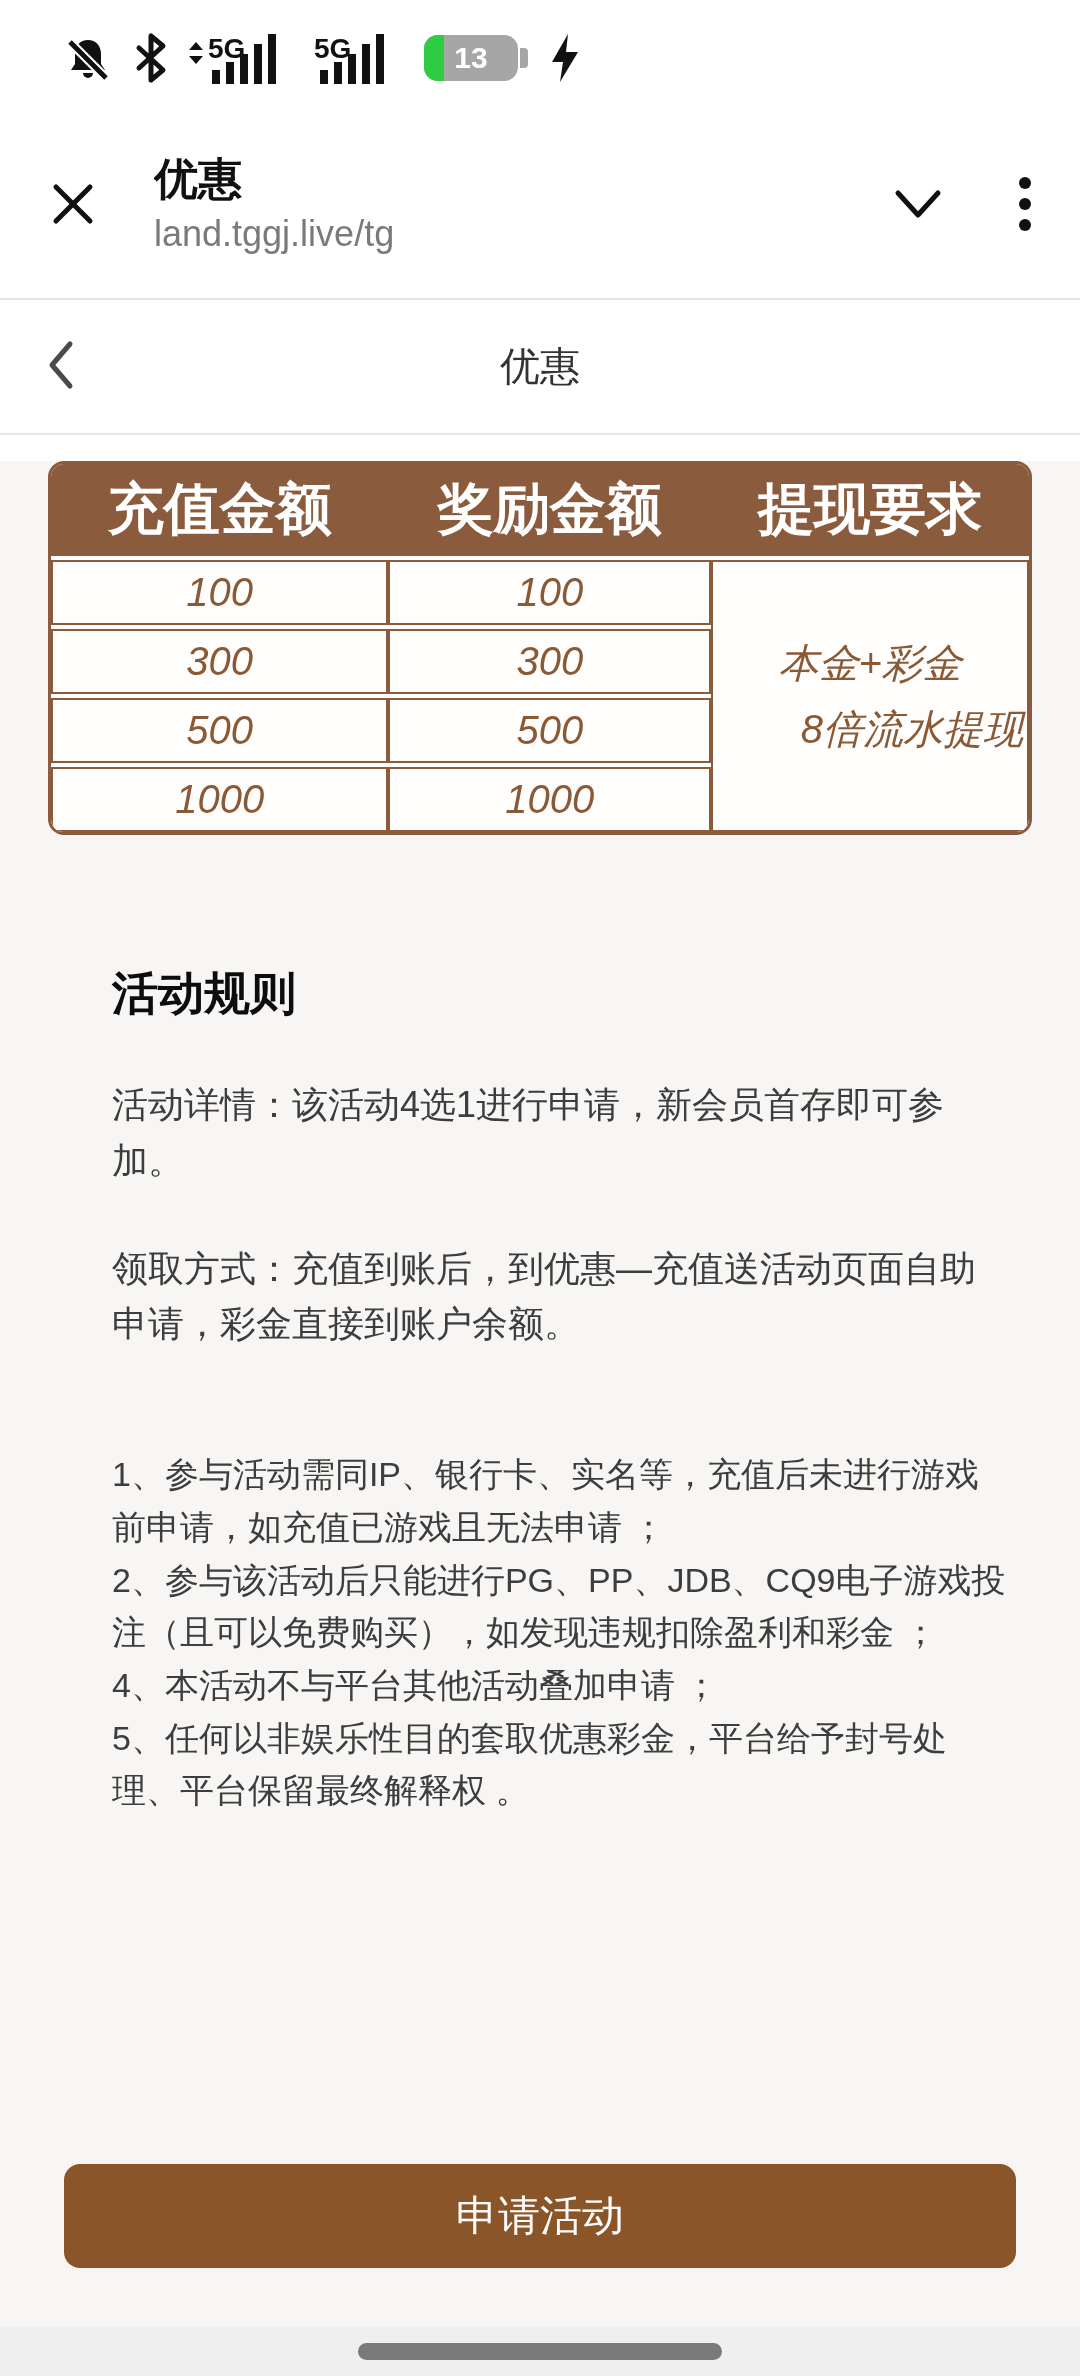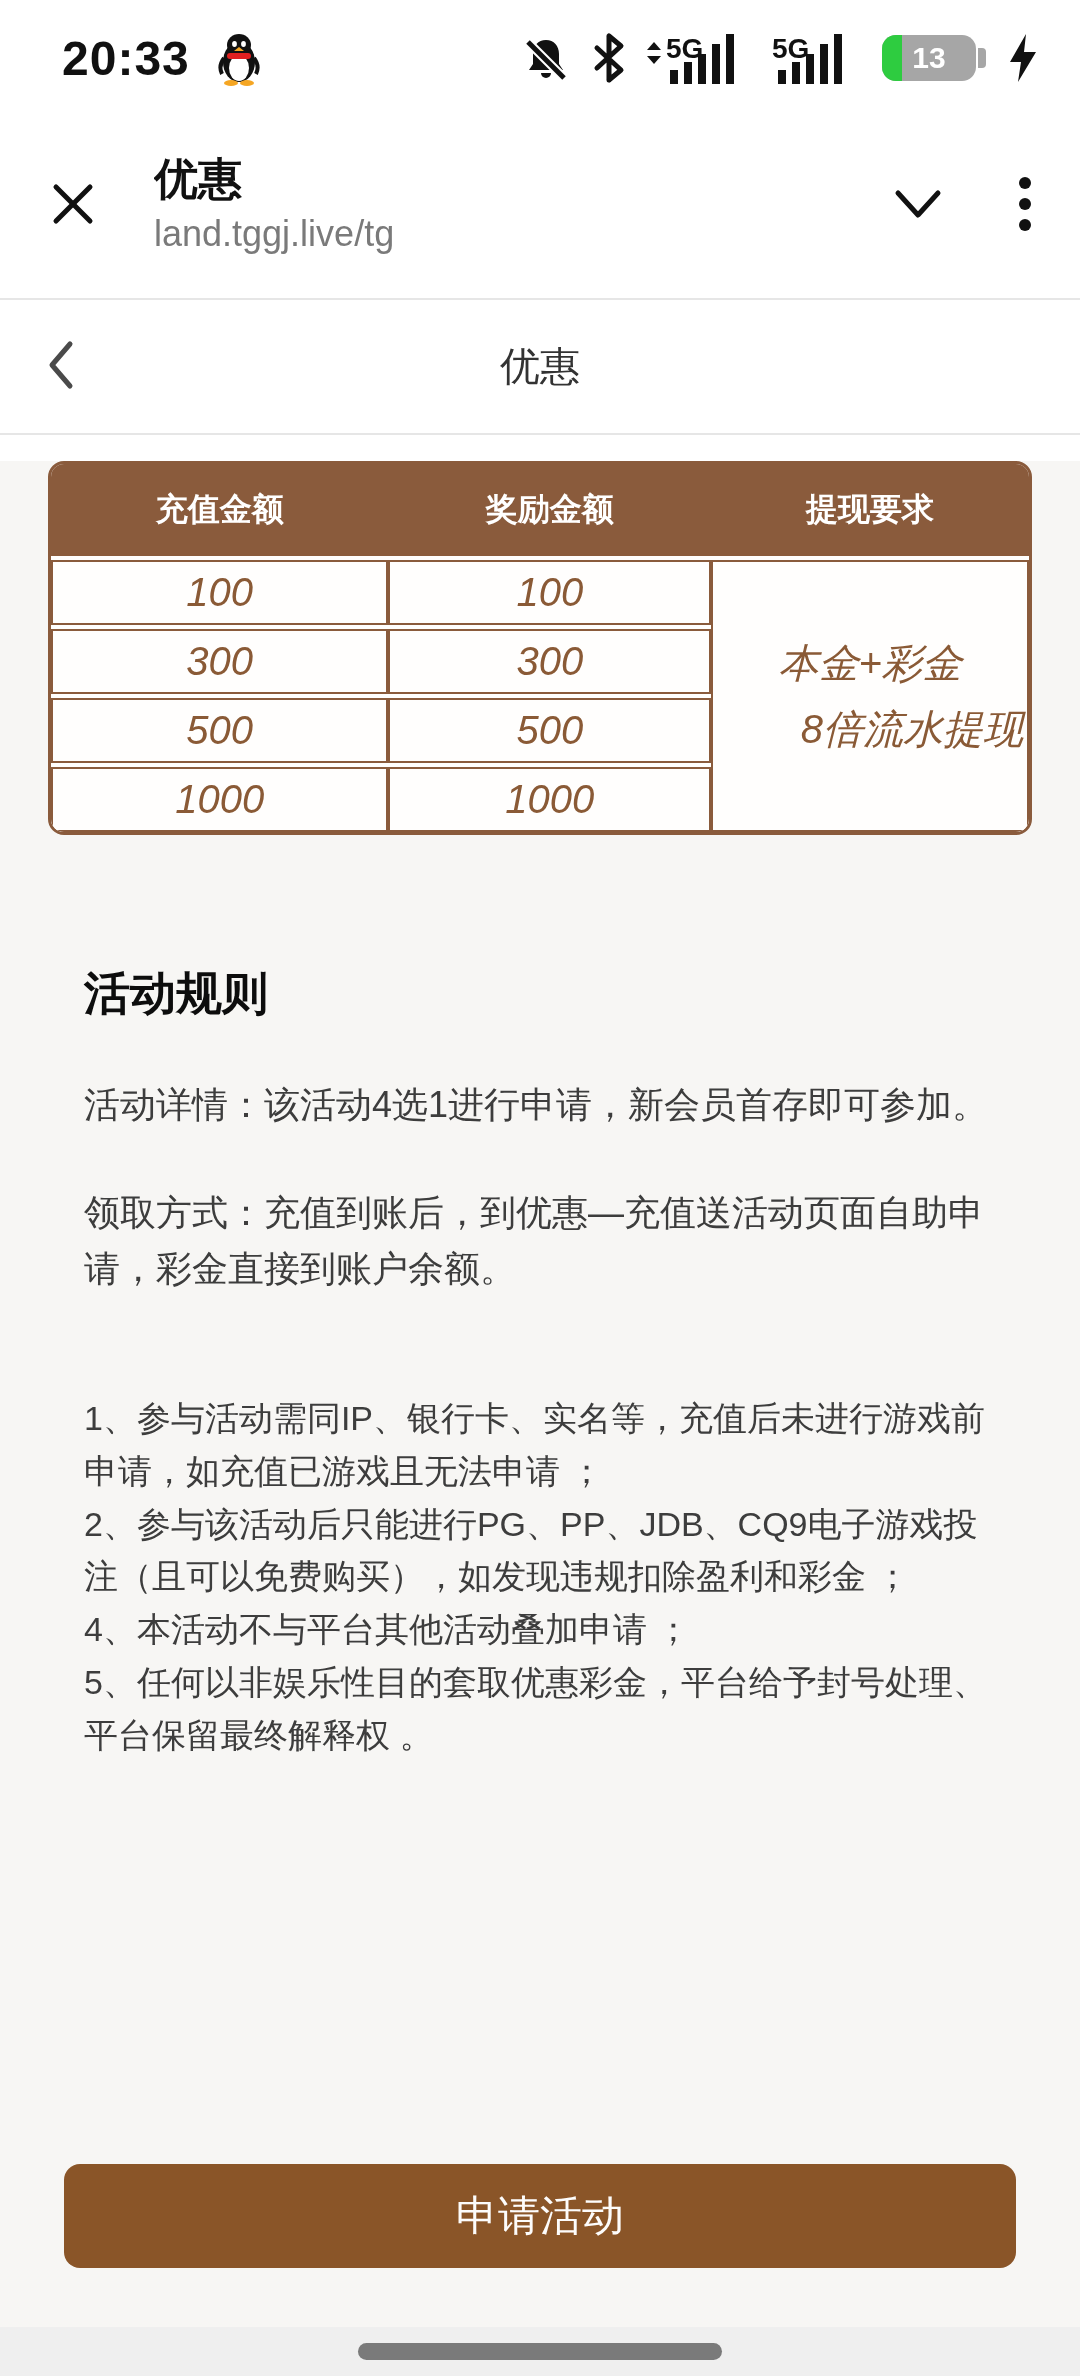--- a/index.html
+++ b/index.html
@@ -55,36 +55,36 @@
   .ph-title { font-size:40px; color:#333; }
   
   .webview { position:relative; height:1892px; background:#f7f6f4; }
   .promo-table-wrap {
     margin:26px 48px 0 48px;
     border:3px solid #8a5b3c; border-radius:16px;
     overflow:hidden; background:#fffefd;
   }
   table.promo { width:100%; border-collapse:separate; border-spacing:0 4px; margin:-4px 0; }
   table.promo th {
-    background:#8a5b3c; color:#fff; font-size:32px; font-weight:700;
+    background:#8a5b3c; color:#fff; font-size:56px; font-weight:700;
     height:92px; text-align:center; vertical-align:middle;
   }
   table.promo td {
     background:#fffefd; border:2px solid #8a5b3c;
     color:#8a5a36; font-size:40px; text-align:center; vertical-align:middle;
     height:64px; padding:8px 4px;font-style:italic;
   }
   table.promo td.req-cell { border:2px solid #8a5b3c; }
   td.req-cell div { line-height:1.2; }
   td.req-cell div + div { margin-top:18px;text-align:right; }
   table.promo col.c1 { width:34.5%; }
   table.promo col.c2 { width:33%; }
   table.promo col.c3 { width:32.5%; }
   
-  .rules { padding:0 74px 0 84px; color:#3d3d3d; }
+  .rules { padding:0 74px 0 112px; color:#3d3d3d; }
   .rules-heading { margin-top:128px; font-size:46px; font-weight:700; color:#0d0d0d; }
   .rules-paragraphs p { margin-top:52px; font-size:36px; line-height:1.55; }
   .rules-list { margin-top:96px; }
   .rules-list p { font-size:34px; line-height:1.55; }
   
   .apply-button {
     position:absolute; left:64px; top:1703px; width:952px; height:104px;
     background:#8a5528; border:none; border-radius:16px;
     color:#fdfcfb; font-size:42px; font-family:inherit;
     display:flex; align-items:center; justify-content:center; cursor:pointer;
@@ -95,36 +95,20 @@
     background:#efefef; display:flex; align-items:center; justify-content:center;
   }
   .home-pill { width:364px; height:17px; border-radius:9px; background:#7a7a7a; cursor:pointer; }
 </style>
 </head>
 <body>
 
 <div class="screen">
 
   <div class="status-bar">
-    <div class="sb-left">
-      <span class="sb-time">20:33</span>
-      <svg class="sb-icon" width="46" height="56" viewBox="0 0 46 56">
-        <ellipse cx="23" cy="32" rx="16" ry="20" fill="#111"></ellipse>
-        <ellipse cx="23" cy="15" rx="12" ry="11" fill="#111"></ellipse>
-        <ellipse cx="23" cy="38" rx="10" ry="13" fill="#fff"></ellipse>
-        <ellipse cx="18.5" cy="14" rx="2.4" ry="3" fill="#fff"></ellipse>
-        <ellipse cx="27.5" cy="14" rx="2.4" ry="3" fill="#fff"></ellipse>
-        <polygon points="23,17 18,21 28,21" fill="#f5a623"></polygon>
-        <rect x="11" y="23" width="24" height="6" rx="3" fill="#e02020"></rect>
-        <ellipse cx="15" cy="53" rx="7" ry="3" fill="#f5a623"></ellipse>
-        <ellipse cx="31" cy="53" rx="7" ry="3" fill="#f5a623"></ellipse>
-        <path d="M8 28 Q2 36 6 44" stroke="#111" stroke-width="4" fill="none"></path>
-        <path d="M38 28 Q44 36 40 44" stroke="#111" stroke-width="4" fill="none"></path>
-      </svg>
-    </div>
     <div class="sb-right">
       <svg class="sb-icon" width="52" height="52" viewBox="0 0 52 52">
         <path d="M26 8 C18 8 13 14 13 22 L13 32 L9 38 L43 38 L39 32 L39 22 C39 14 34 8 26 8 Z" fill="#111"></path>
         <path d="M21 41 a5 5 0 0 0 10 0 Z" fill="#111"></path>
         <line x1="8" y1="10" x2="44" y2="46" stroke="#fff" stroke-width="9"></line>
         <line x1="8" y1="10" x2="44" y2="46" stroke="#111" stroke-width="5"></line>
       </svg>
       <svg class="sb-icon" width="34" height="52" viewBox="0 0 34 52">
         <path d="M17 4 L17 48 M17 4 L29 14 L5 36 M17 48 L29 38 L5 16" stroke="#111" stroke-width="5" fill="none" stroke-linejoin="round" stroke-linecap="round"></path>
       </svg>

